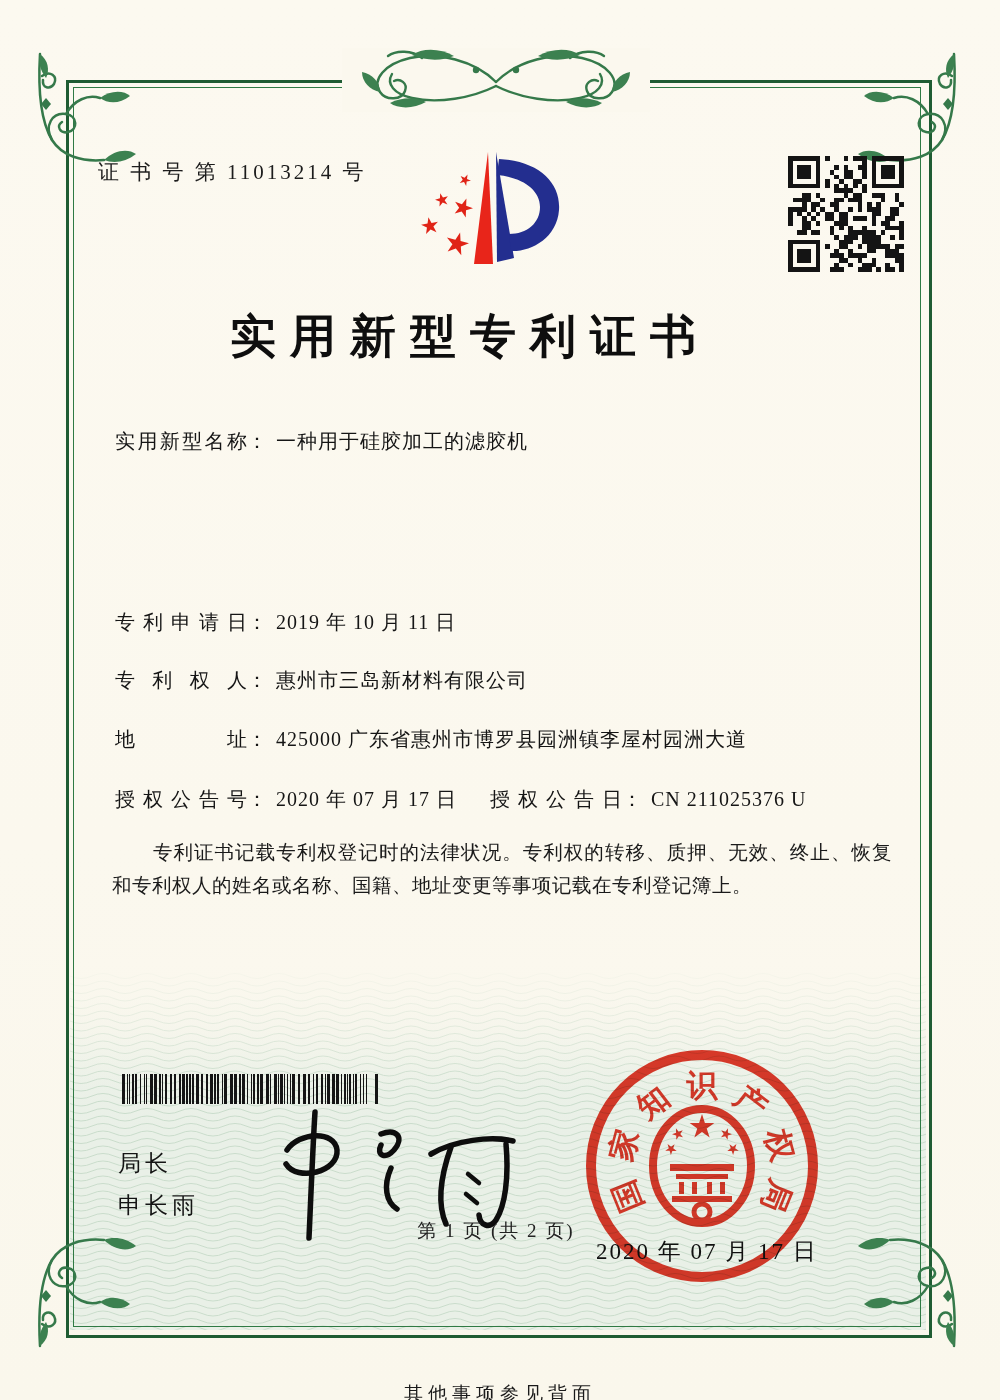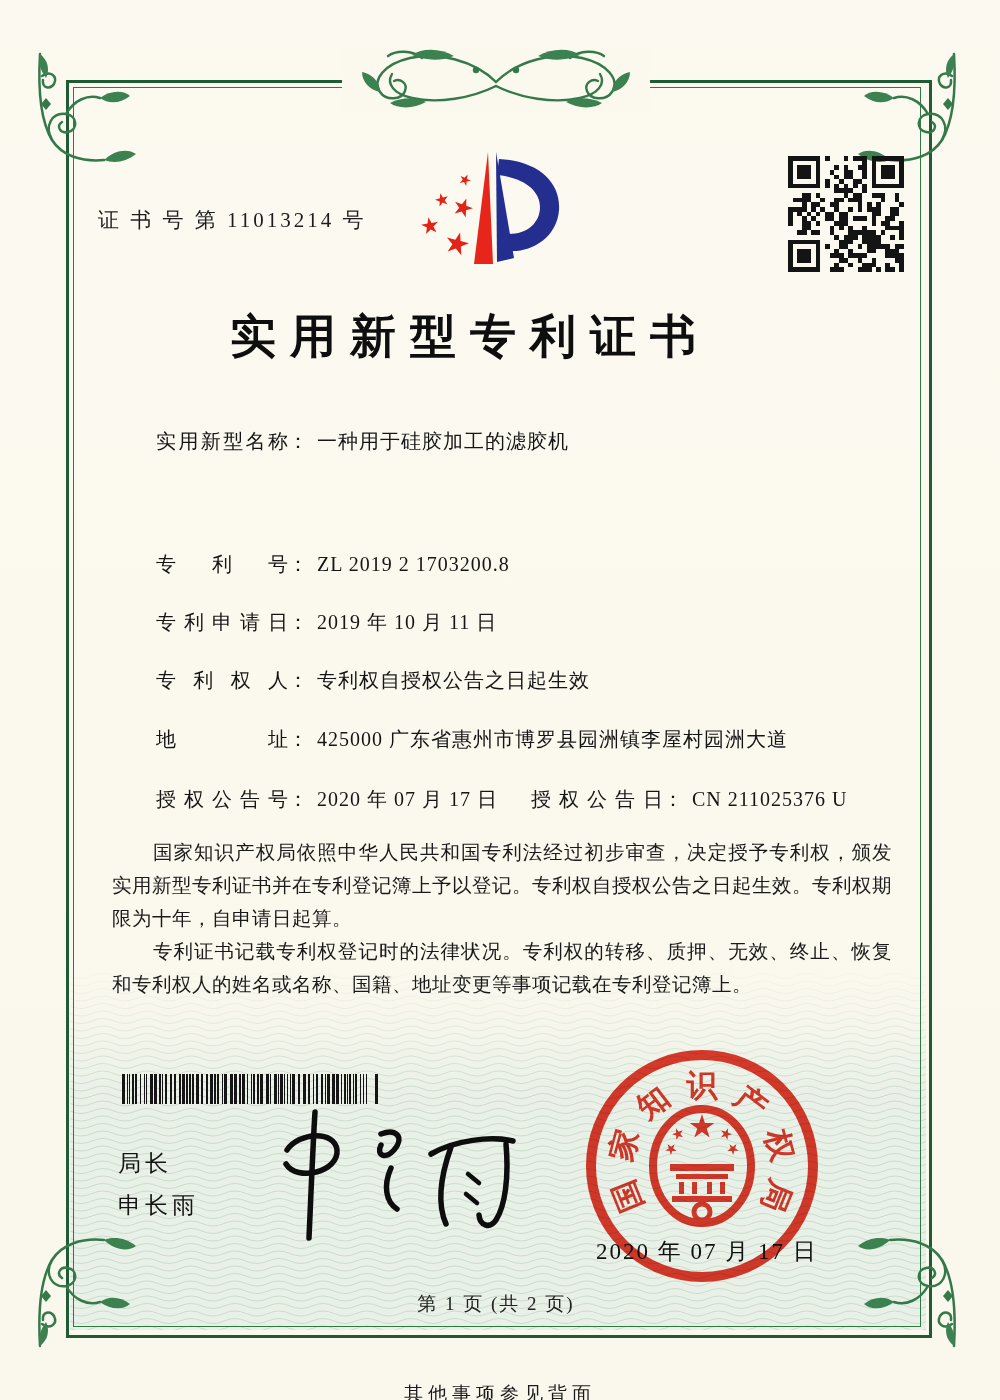--- a/index.html
+++ b/index.html
@@ -11,27 +11,27 @@
   
   .frame{position:absolute;left:66px;top:80px;width:860px;height:1252px;
          border:3px solid var(--border-green,#1f5c33);z-index:5;pointer-events:none;}
   .frame-inner{position:absolute;left:73px;top:87px;width:846px;height:1238px;
          border:1px solid #2f7a44;z-index:5;pointer-events:none;}
 
   
   .band{position:absolute;left:70px;top:960px;width:856px;height:370px;z-index:1;
         background:linear-gradient(180deg,rgba(233,240,231,0) 0%,rgba(233,240,231,.85) 28%,#e9f0e7 48%);}
 
-  .cert-no{position:absolute;left:98px;top:158px;font-size:21px;letter-spacing:3px;color:#1c1c1c;z-index:6;margin-top:48px;}
+  .cert-no{position:absolute;left:98px;top:158px;font-size:21px;letter-spacing:3px;color:#1c1c1c;z-index:6;}
 
   .title{position:absolute;left:0;top:306px;width:940px;text-align:center;
          font-size:46px;font-weight:bold;letter-spacing:14px;color:#0e0e0e;z-index:6;}
 
   .frow{position:absolute;left:115px;font-size:20px;color:#151515;z-index:6;white-space:nowrap;}
-  .flabel{display:inline-block;width:132px;text-align:justify;text-align-last:justify;vertical-align:bottom;margin-left:41px;}
+  .flabel{display:inline-block;width:132px;text-align:justify;text-align-last:justify;vertical-align:bottom;}
   .fvalue{margin-left:9px;letter-spacing:1px;}
   .grant2{position:absolute;left:375px;top:0;}
 
   .paras{position:absolute;left:112px;top:836px;width:780px;z-index:6;}
   .paras p{margin:0;font-size:19.5px;line-height:33px;letter-spacing:.5px;
            text-indent:2.1em;text-align:justify;color:#1a1a1a;}
 
   .director-title{position:absolute;left:118px;top:1148px;font-family:Liberation Serif, serif;
            font-size:23px;letter-spacing:4px;color:#141414;z-index:6;}
   .director-name{position:absolute;left:118px;top:1190px;font-family:"Liberation Sans","DejaVu Sans",sans-serif;
@@ -47,21 +47,21 @@
   .sc0{transform:rotate(-112deg) translateY(-80px);}
   .sc1{transform:rotate(-75deg) translateY(-80px);}
   .sc2{transform:rotate(-37.5deg) translateY(-80px);}
   .sc3{transform:rotate(0deg) translateY(-80px);}
   .sc4{transform:rotate(37.5deg) translateY(-80px);}
   .sc5{transform:rotate(75deg) translateY(-80px);}
   .sc6{transform:rotate(112deg) translateY(-80px);}
   .seal-date{position:absolute;left:596px;top:1236px;width:230px;font-size:23px;letter-spacing:2px;
         color:#101010;z-index:6;}
 
-  .page-no{position:absolute;left:66px;top:1291px;width:860px;text-align:center;
+  .page-no{position:absolute;left:66px;top:1218px;width:860px;text-align:center;
         font-size:19px;letter-spacing:2px;color:#222;z-index:6;}
   .back-note{position:absolute;left:0;top:1356px;width:1000px;text-align:center;
         font-size:19px;letter-spacing:5px;color:#1a1a1a;z-index:6;margin-top:25px;}
 
   .corner{position:absolute;width:120px;height:120px;z-index:6;pointer-events:none;}
   .c-tl{left:30px;top:46px;}
   .c-tr{left:844px;top:46px;transform:scaleX(-1);}
   .c-bl{left:30px;top:1234px;transform:scaleY(-1);}
   .c-br{left:844px;top:1234px;transform:scale(-1,-1);}
   .top-orn{position:absolute;left:326px;top:48px;z-index:6;pointer-events:none;}
@@ -149,41 +149,37 @@
 
   <svg class="abs" style="left:788px;top:156px;z-index:6" id="qrsvg" width="116" height="116" viewBox="0 0 25 25" shape-rendering="crispEdges">
     <path id="qrpath" fill="#141414" d="M0 0h1v1h-1zM1 0h1v1h-1zM2 0h1v1h-1zM3 0h1v1h-1zM4 0h1v1h-1zM5 0h1v1h-1zM6 0h1v1h-1zM0 1h1v1h-1zM6 1h1v1h-1zM0 2h1v1h-1zM2 2h1v1h-1zM3 2h1v1h-1zM4 2h1v1h-1zM6 2h1v1h-1zM0 3h1v1h-1zM2 3h1v1h-1zM3 3h1v1h-1zM4 3h1v1h-1zM6 3h1v1h-1zM0 4h1v1h-1zM2 4h1v1h-1zM3 4h1v1h-1zM4 4h1v1h-1zM6 4h1v1h-1zM0 5h1v1h-1zM6 5h1v1h-1zM0 6h1v1h-1zM1 6h1v1h-1zM2 6h1v1h-1zM3 6h1v1h-1zM4 6h1v1h-1zM5 6h1v1h-1zM6 6h1v1h-1zM18 0h1v1h-1zM19 0h1v1h-1zM20 0h1v1h-1zM21 0h1v1h-1zM22 0h1v1h-1zM23 0h1v1h-1zM24 0h1v1h-1zM18 1h1v1h-1zM24 1h1v1h-1zM18 2h1v1h-1zM20 2h1v1h-1zM21 2h1v1h-1zM22 2h1v1h-1zM24 2h1v1h-1zM18 3h1v1h-1zM20 3h1v1h-1zM21 3h1v1h-1zM22 3h1v1h-1zM24 3h1v1h-1zM18 4h1v1h-1zM20 4h1v1h-1zM21 4h1v1h-1zM22 4h1v1h-1zM24 4h1v1h-1zM18 5h1v1h-1zM24 5h1v1h-1zM18 6h1v1h-1zM19 6h1v1h-1zM20 6h1v1h-1zM21 6h1v1h-1zM22 6h1v1h-1zM23 6h1v1h-1zM24 6h1v1h-1zM0 18h1v1h-1zM1 18h1v1h-1zM2 18h1v1h-1zM3 18h1v1h-1zM4 18h1v1h-1zM5 18h1v1h-1zM6 18h1v1h-1zM0 19h1v1h-1zM6 19h1v1h-1zM0 20h1v1h-1zM2 20h1v1h-1zM3 20h1v1h-1zM4 20h1v1h-1zM6 20h1v1h-1zM0 21h1v1h-1zM2 21h1v1h-1zM3 21h1v1h-1zM4 21h1v1h-1zM6 21h1v1h-1zM0 22h1v1h-1zM2 22h1v1h-1zM3 22h1v1h-1zM4 22h1v1h-1zM6 22h1v1h-1zM0 23h1v1h-1zM6 23h1v1h-1zM0 24h1v1h-1zM1 24h1v1h-1zM2 24h1v1h-1zM3 24h1v1h-1zM4 24h1v1h-1zM5 24h1v1h-1zM6 24h1v1h-1zM8 0h1v1h-1zM12 0h1v1h-1zM14 0h1v1h-1zM15 0h1v1h-1zM16 0h1v1h-1zM16 1h1v1h-1zM10 2h1v1h-1zM12 2h1v1h-1zM15 2h1v1h-1zM16 2h1v1h-1zM9 3h1v1h-1zM12 3h1v1h-1zM13 3h1v1h-1zM16 3h1v1h-1zM10 4h1v1h-1zM12 4h1v1h-1zM13 4h1v1h-1zM16 4h1v1h-1zM8 5h1v1h-1zM11 5h1v1h-1zM14 5h1v1h-1zM15 5h1v1h-1zM8 6h1v1h-1zM10 6h1v1h-1zM12 6h1v1h-1zM14 6h1v1h-1zM16 6h1v1h-1zM10 7h1v1h-1zM11 7h1v1h-1zM12 7h1v1h-1zM13 7h1v1h-1zM16 7h1v1h-1zM3 8h1v1h-1zM4 8h1v1h-1zM6 8h1v1h-1zM12 8h1v1h-1zM14 8h1v1h-1zM15 8h1v1h-1zM18 8h1v1h-1zM19 8h1v1h-1zM20 8h1v1h-1zM23 8h1v1h-1zM1 9h1v1h-1zM2 9h1v1h-1zM3 9h1v1h-1zM4 9h1v1h-1zM7 9h1v1h-1zM10 9h1v1h-1zM11 9h1v1h-1zM13 9h1v1h-1zM14 9h1v1h-1zM15 9h1v1h-1zM20 9h1v1h-1zM23 9h1v1h-1zM3 10h1v1h-1zM5 10h1v1h-1zM6 10h1v1h-1zM9 10h1v1h-1zM10 10h1v1h-1zM15 10h1v1h-1zM17 10h1v1h-1zM19 10h1v1h-1zM24 10h1v1h-1zM0 11h1v1h-1zM1 11h1v1h-1zM2 11h1v1h-1zM3 11h1v1h-1zM5 11h1v1h-1zM7 11h1v1h-1zM10 11h1v1h-1zM13 11h1v1h-1zM15 11h1v1h-1zM17 11h1v1h-1zM18 11h1v1h-1zM19 11h1v1h-1zM22 11h1v1h-1zM23 11h1v1h-1zM0 12h1v1h-1zM2 12h1v1h-1zM4 12h1v1h-1zM6 12h1v1h-1zM8 12h1v1h-1zM9 12h1v1h-1zM11 12h1v1h-1zM12 12h1v1h-1zM18 12h1v1h-1zM19 12h1v1h-1zM22 12h1v1h-1zM23 12h1v1h-1zM0 13h1v1h-1zM3 13h1v1h-1zM5 13h1v1h-1zM8 13h1v1h-1zM9 13h1v1h-1zM11 13h1v1h-1zM12 13h1v1h-1zM14 13h1v1h-1zM15 13h1v1h-1zM16 13h1v1h-1zM18 13h1v1h-1zM21 13h1v1h-1zM22 13h1v1h-1zM0 14h1v1h-1zM3 14h1v1h-1zM4 14h1v1h-1zM6 14h1v1h-1zM10 14h1v1h-1zM11 14h1v1h-1zM12 14h1v1h-1zM18 14h1v1h-1zM20 14h1v1h-1zM21 14h1v1h-1zM24 14h1v1h-1zM3 15h1v1h-1zM4 15h1v1h-1zM9 15h1v1h-1zM11 15h1v1h-1zM13 15h1v1h-1zM16 15h1v1h-1zM21 15h1v1h-1zM22 15h1v1h-1zM23 15h1v1h-1zM24 15h1v1h-1zM2 16h1v1h-1zM3 16h1v1h-1zM5 16h1v1h-1zM6 16h1v1h-1zM9 16h1v1h-1zM13 16h1v1h-1zM14 16h1v1h-1zM15 16h1v1h-1zM16 16h1v1h-1zM17 16h1v1h-1zM18 16h1v1h-1zM20 16h1v1h-1zM24 16h1v1h-1zM10 17h1v1h-1zM12 17h1v1h-1zM13 17h1v1h-1zM14 17h1v1h-1zM16 17h1v1h-1zM17 17h1v1h-1zM18 17h1v1h-1zM19 17h1v1h-1zM22 17h1v1h-1zM24 17h1v1h-1zM11 18h1v1h-1zM12 18h1v1h-1zM13 18h1v1h-1zM16 18h1v1h-1zM17 18h1v1h-1zM18 18h1v1h-1zM19 18h1v1h-1zM8 19h1v1h-1zM11 19h1v1h-1zM12 19h1v1h-1zM15 19h1v1h-1zM17 19h1v1h-1zM18 19h1v1h-1zM19 19h1v1h-1zM20 19h1v1h-1zM21 19h1v1h-1zM23 19h1v1h-1zM24 19h1v1h-1zM10 20h1v1h-1zM13 20h1v1h-1zM17 20h1v1h-1zM18 20h1v1h-1zM21 20h1v1h-1zM22 20h1v1h-1zM23 20h1v1h-1zM9 21h1v1h-1zM10 21h1v1h-1zM11 21h1v1h-1zM13 21h1v1h-1zM14 21h1v1h-1zM15 21h1v1h-1zM16 21h1v1h-1zM21 21h1v1h-1zM22 21h1v1h-1zM23 21h1v1h-1zM24 21h1v1h-1zM11 22h1v1h-1zM12 22h1v1h-1zM15 22h1v1h-1zM18 22h1v1h-1zM23 22h1v1h-1zM24 22h1v1h-1zM10 23h1v1h-1zM13 23h1v1h-1zM16 23h1v1h-1zM17 23h1v1h-1zM18 23h1v1h-1zM21 23h1v1h-1zM24 23h1v1h-1zM9 24h1v1h-1zM10 24h1v1h-1zM11 24h1v1h-1zM15 24h1v1h-1zM16 24h1v1h-1zM17 24h1v1h-1zM19 24h1v1h-1zM21 24h1v1h-1zM22 24h1v1h-1zM24 24h1v1h-1z"></path>
   </svg>
 
   <div class="title">实用新型专利证书</div>
 
   <div class="frow" style="top:428px">
     <span class="flabel">实用新型名称</span><span>：</span><span class="fvalue">一种用于硅胶加工的滤胶机</span>
   </div>
-  <div class="frow" style="top:551px">
-    <span class="flabel">专利号</span><span>：</span><span class="fvalue">ZL 2019 2 1703200.8</span>
-  </div>
   <div class="frow" style="top:609px">
     <span class="flabel">专利申请日</span><span>：</span><span class="fvalue">2019 年 10 月 11 日</span>
   </div>
   <div class="frow" style="top:667px">
-    <span class="flabel">专利权人</span><span>：</span><span class="fvalue">专利权自授权公告之日起生效</span>
+    <span class="flabel">专利权人</span><span>：</span><span class="fvalue">惠州市三岛新材料有限公司</span>
   </div>
   <div class="frow" style="top:726px">
     <span class="flabel">地址</span><span>：</span><span class="fvalue">425000 广东省惠州市博罗县园洲镇李屋村园洲大道</span>
   </div>
   <div class="frow" style="top:786px">
     <span class="flabel">授权公告号</span><span>：</span><span class="fvalue">2020 年 07 月 17 日</span>
     <span class="grant2">
       <span class="flabel">授权公告日</span><span>：</span><span class="fvalue">CN 211025376 U</span>
     </span>
   </div>
 
   <div class="paras">
-    <p>国家知识产权局依照中华人民共和国专利法经过初步审查，决定授予专利权，颁发实用新型专利证书并在专利登记簿上予以登记。专利权自授权公告之日起生效。专利权期限为十年，自申请日起算。</p>
     <p>专利证书记载专利权登记时的法律状况。专利权的转移、质押、无效、终止、恢复和专利权人的姓名或名称、国籍、地址变更等事项记载在专利登记簿上。</p>
   </div>
 
   <svg class="abs" style="left:120px;top:1074px;z-index:3" id="bcsvg" width="262" height="30" viewBox="0 0 262 30" shape-rendering="crispEdges">
     <path id="bcpath" fill="#151515" d="M2 0h3v30h-3zM7 0h1v30h-1zM9 0h1v30h-1zM12 0h2v30h-2zM15 0h2v30h-2zM20 0h1v30h-1zM24 0h1v30h-1zM26 0h1v30h-1zM30 0h3v30h-3zM34 0h3v30h-3zM39 0h2v30h-2zM42 0h1v30h-1zM45 0h2v30h-2zM50 0h2v30h-2zM54 0h2v30h-2zM59 0h2v30h-2zM62 0h3v30h-3zM66 0h2v30h-2zM69 0h2v30h-2zM72 0h2v30h-2zM76 0h3v30h-3zM81 0h2v30h-2zM86 0h2v30h-2zM90 0h3v30h-3zM94 0h2v30h-2zM97 0h2v30h-2zM102 0h1v30h-1zM104 0h3v30h-3zM110 0h3v30h-3zM114 0h3v30h-3zM119 0h2v30h-2zM122 0h3v30h-3zM127 0h1v30h-1zM131 0h1v30h-1zM133 0h2v30h-2zM137 0h2v30h-2zM140 0h3v30h-3zM146 0h3v30h-3zM150 0h1v30h-1zM154 0h3v30h-3zM158 0h1v30h-1zM160 0h3v30h-3zM164 0h1v30h-1zM167 0h1v30h-1zM170 0h1v30h-1zM172 0h3v30h-3zM178 0h2v30h-2zM183 0h3v30h-3zM188 0h2v30h-2zM193 0h1v30h-1zM196 0h2v30h-2zM201 0h2v30h-2zM205 0h1v30h-1zM207 0h3v30h-3zM212 0h3v30h-3zM216 0h3v30h-3zM221 0h1v30h-1zM224 0h2v30h-2zM227 0h1v30h-1zM229 0h2v30h-2zM233 0h1v30h-1zM235 0h2v30h-2zM240 0h1v30h-1zM243 0h1v30h-1zM246 0h1v30h-1zM255 0h3v30h-3z"></path>
   </svg>
 
   <div class="director-title">局长</div>
   <div class="director-name">申长雨</div>
 

